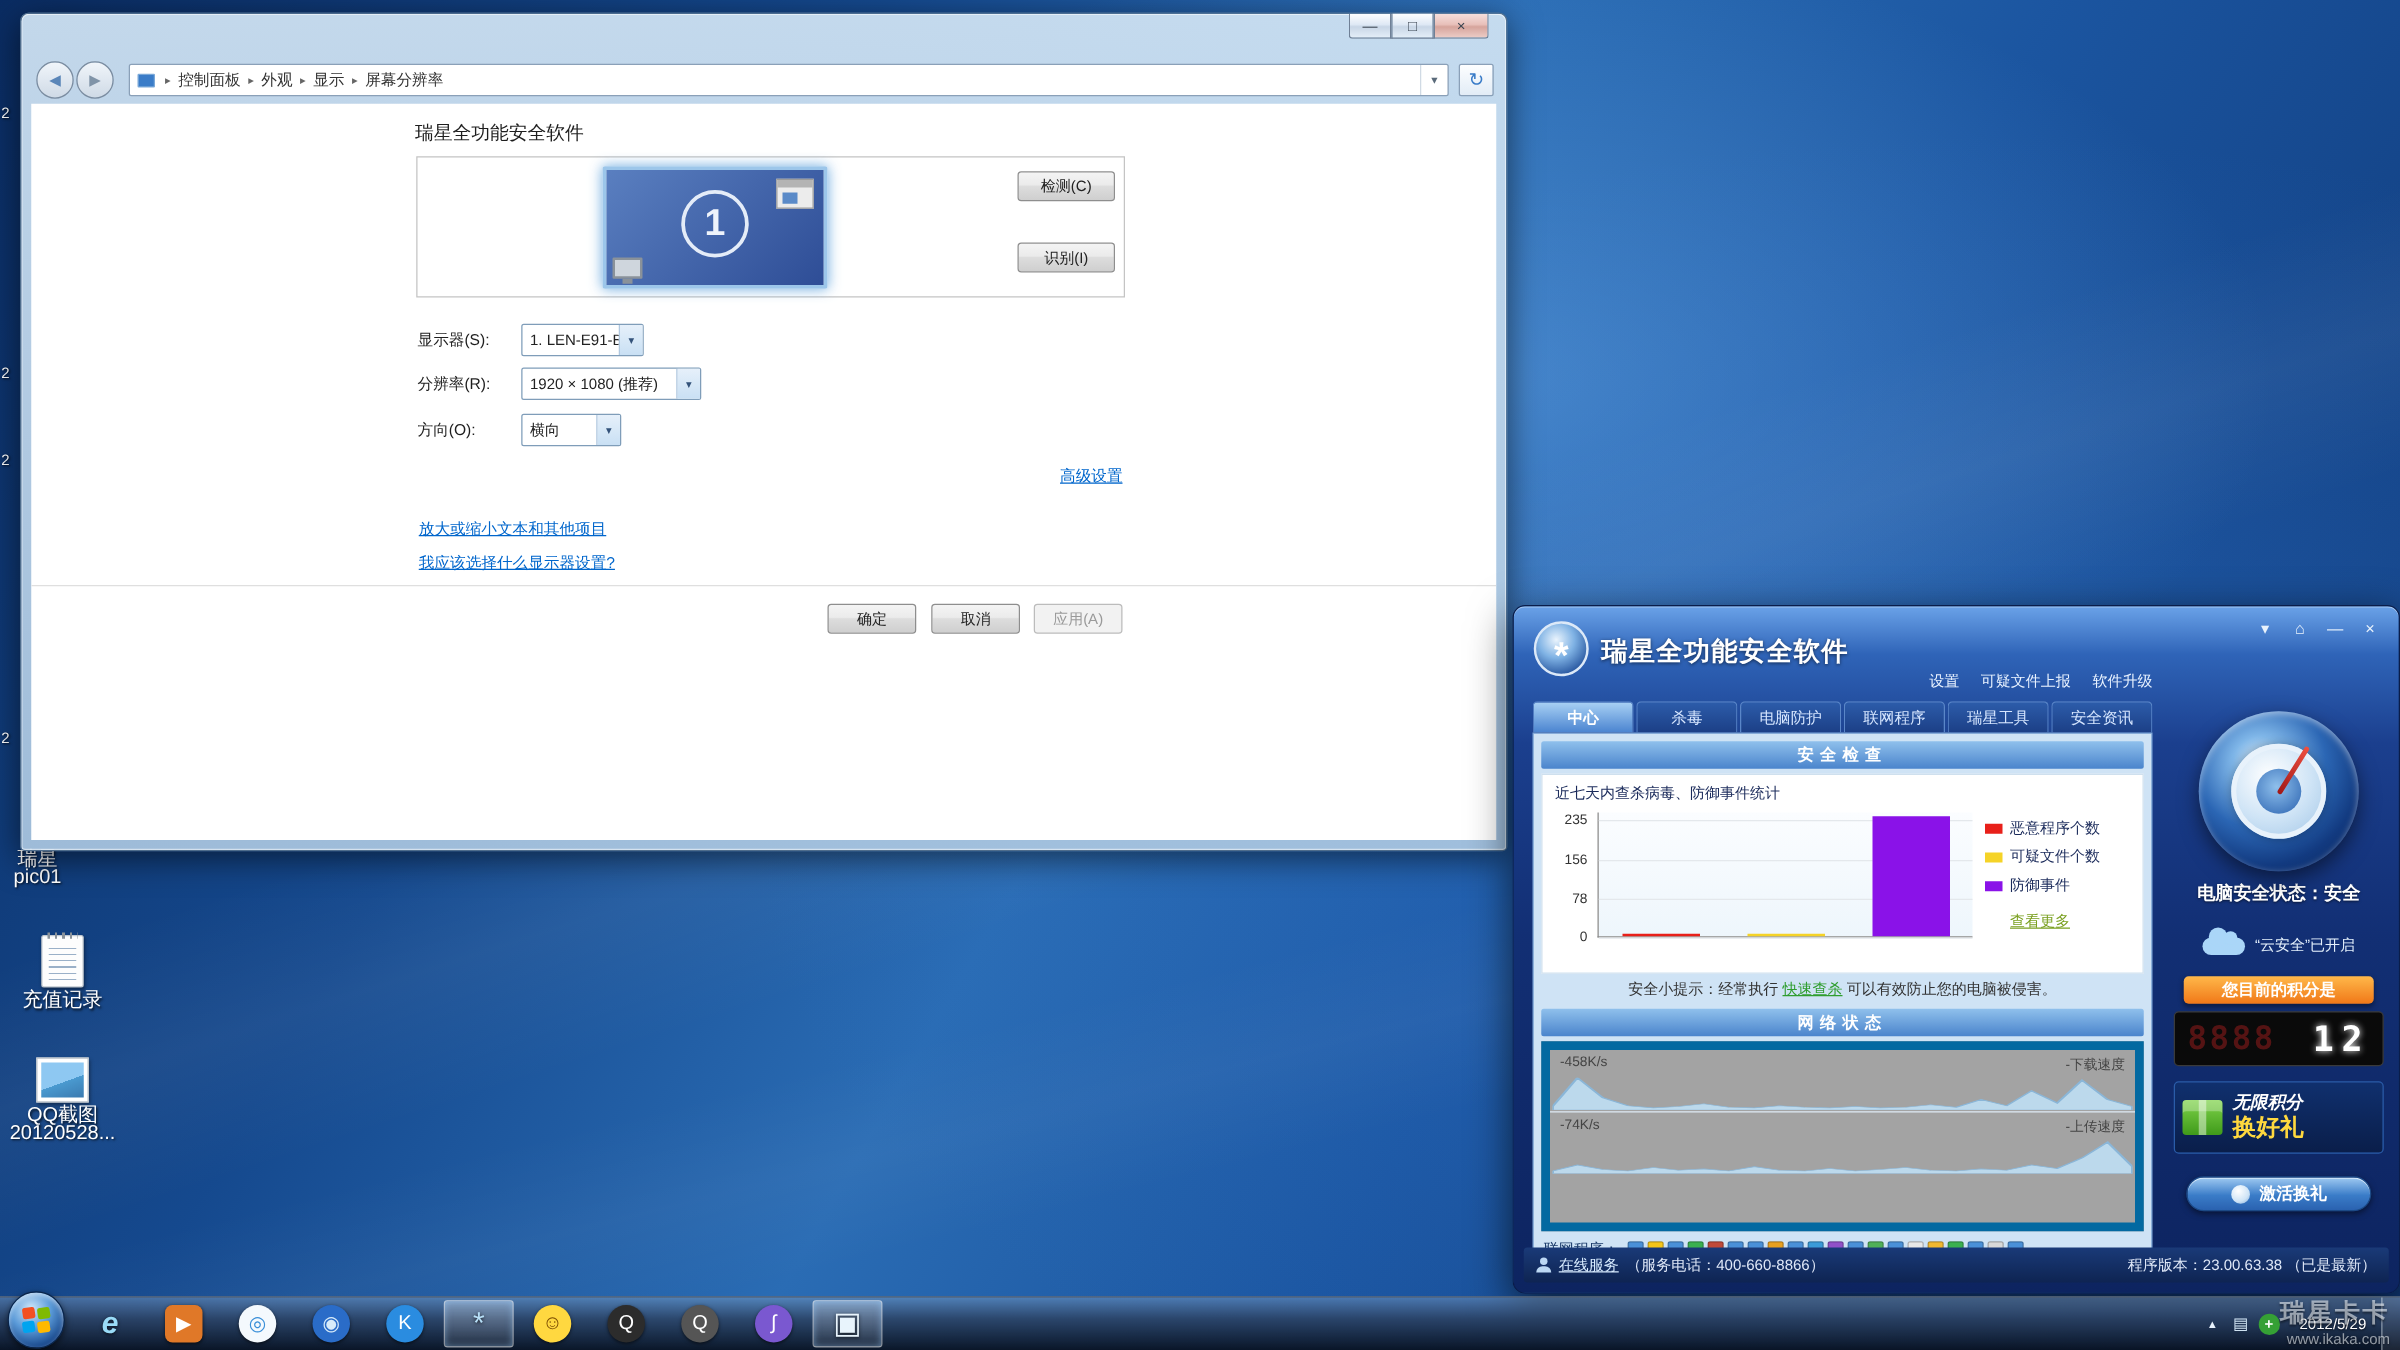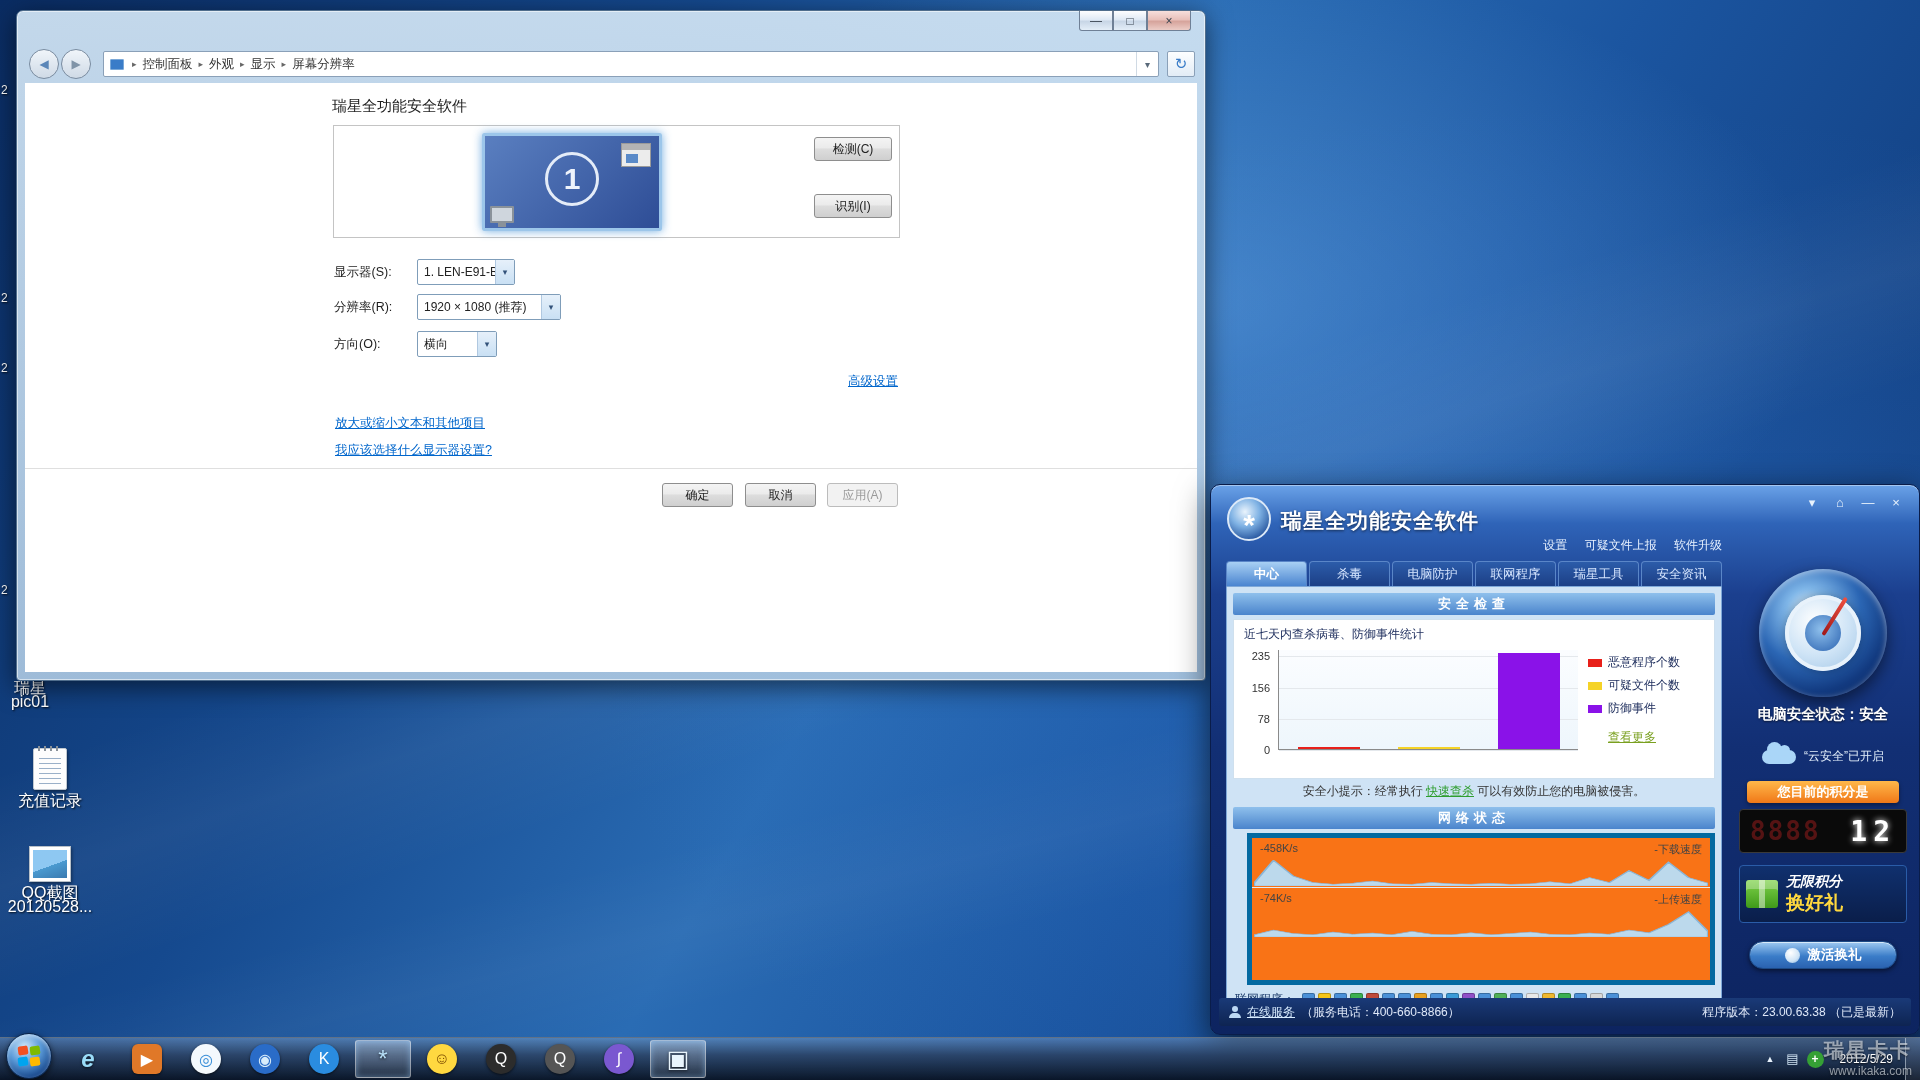--- a/index.html
+++ b/index.html
@@ -129,21 +129,21 @@
   .gridline { position:absolute; left:0; right:0; height:1px; background:#e4e8ec; }
   .bar { position:absolute; bottom:0; }
   .legend { position:absolute; left:354px; top:34px; }
   .legrow { display:flex; align-items:center; margin-bottom:6px; }
   .legend-chip { width:14px; height:8px; margin-right:6px; display:inline-block; }
   .legrow span { font-size:12px; color:#1a2a5a; }
   .more-link { display:inline-block; margin-top:6px; margin-left:20px; font-size:12px; color:#7aa020; text-decoration:underline; cursor:pointer; }
   .tiprow { position:absolute; left:0; right:0; top:196px; text-align:center; font-size:12px; color:#333; }
   .tip-link { color:#2f9e2f; text-decoration:underline; cursor:pointer; }
 
-  .graphbox { position:absolute; left:20px; right:6px; top:246px; height:152px; background:#f97316; border:5px solid #0369a1; }
+  .graphbox { position:absolute; left:6px; right:6px; top:246px; height:152px; background:#a3a3a3; border:7px solid #0369a1; }
   .netrow { height:50px; position:relative; border-bottom:1px solid #e0ecf6; }
   .netrow:last-child { border-bottom:none; }
   .nl { position:absolute; left:8px; top:4px; font-size:11px; color:#444; }
   .nr { position:absolute; right:8px; top:4px; font-size:11px; color:#444; }
   svg.wave { position:absolute; left:2px; bottom:1px; width:calc(100% - 4px); height:30px; }
 
   .programs { position:absolute; left:8px; right:6px; top:402px; height:20px; display:flex; align-items:center; gap:3px; }
   .prog-label { font-size:12px; color:#1a3a6a; margin-right:4px; }
   .prog-icon { width:13px; height:13px; border-radius:2px; display:inline-block; border:1px solid rgba(0,0,0,.25); }
 

